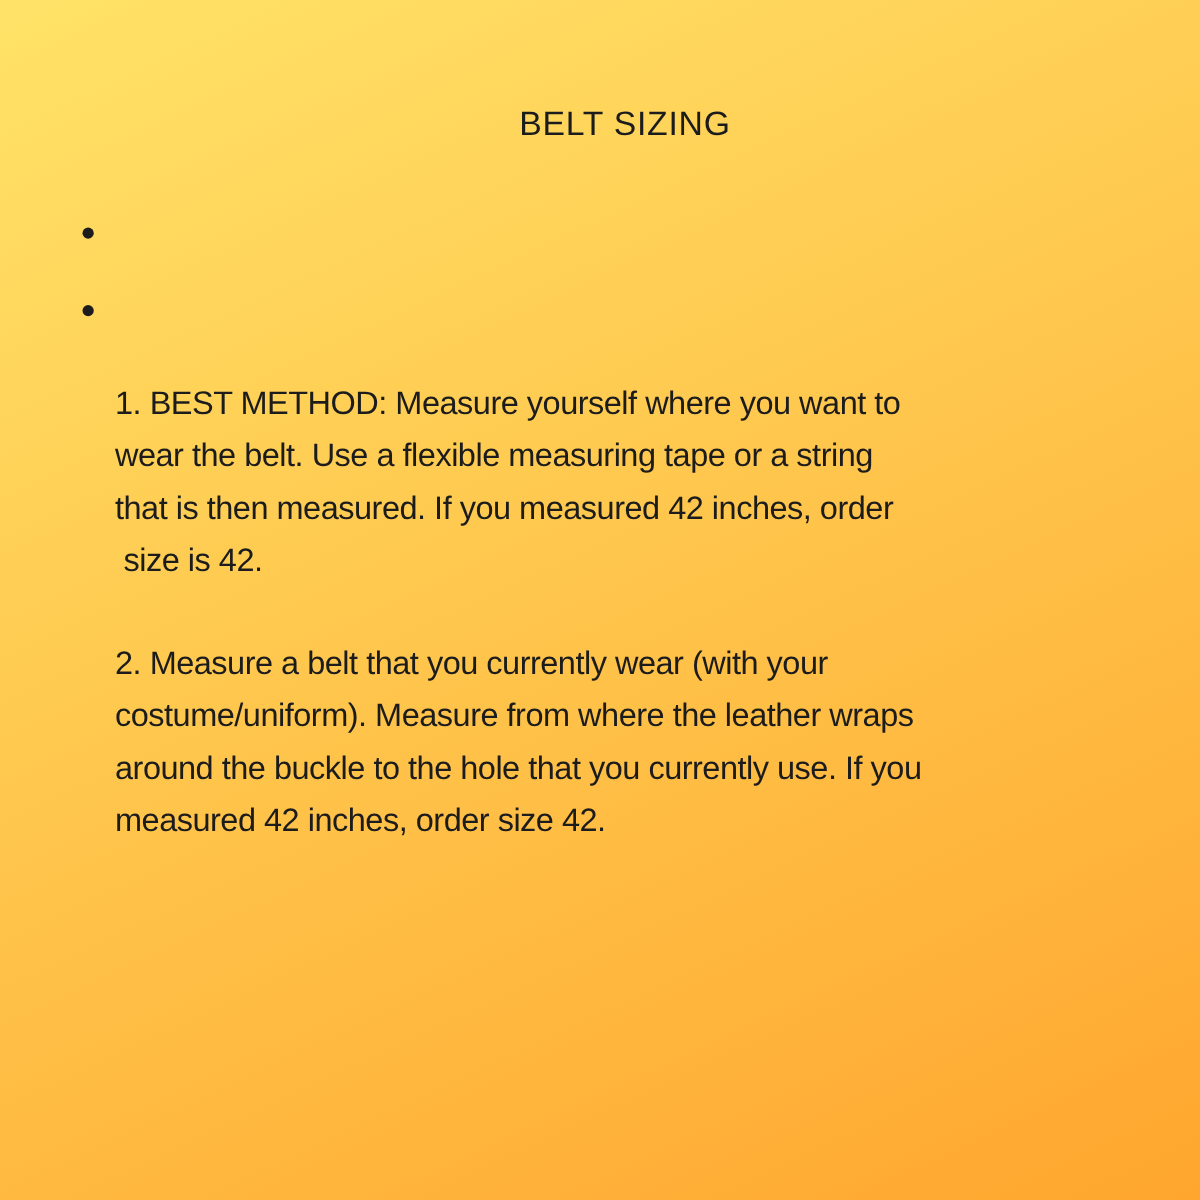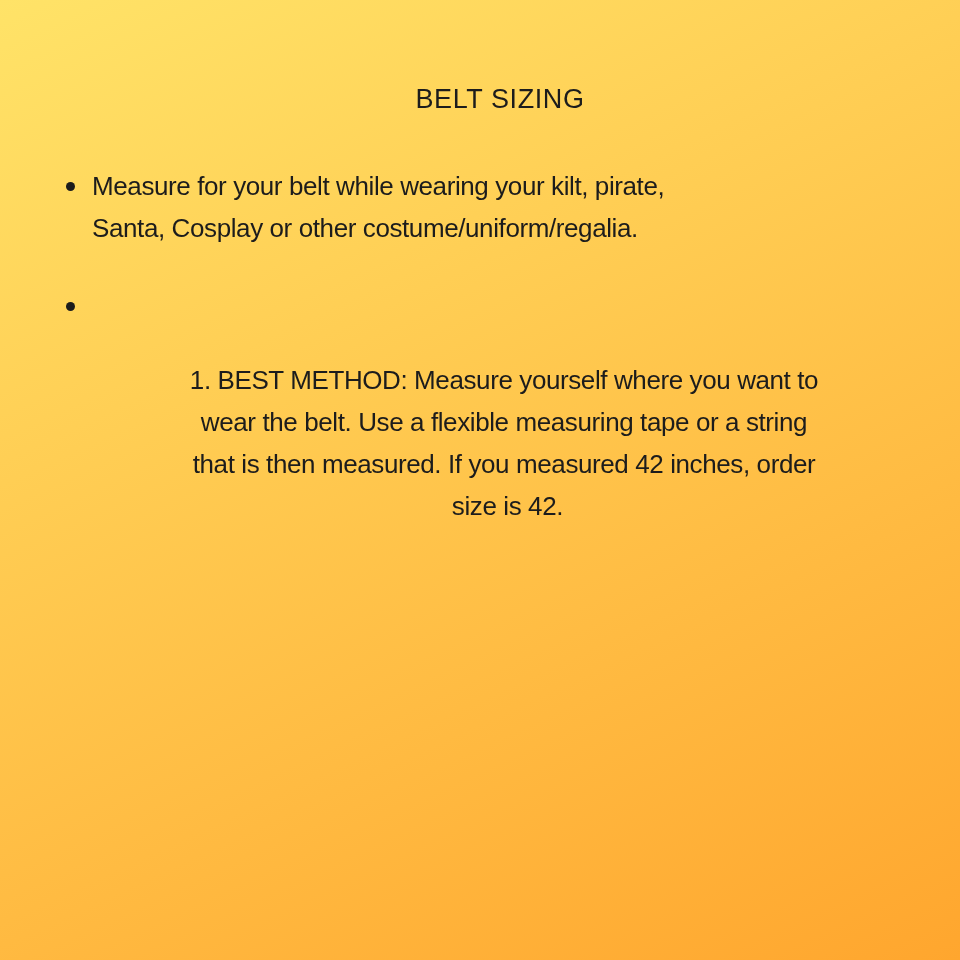--- a/index.html
+++ b/index.html
@@ -46,44 +46,45 @@
   .dot {
     flex: 0 0 auto;
     width: 9px;
     height: 9px;
     border-radius: 50%;
     background: var(--text-color, #1c1c1c);
     margin: 17px 17px 0 0;
   }
   .para {
     margin: 40px 44px 0 92px;
-    text-align: center;
   }
   .para-first {
     margin-top: 48px;
   }
 </style>
 </head>
 <body>
 
 <div class="canvas" style="--bg-top: #ffe368; --bg-bottom: #ffa62e; --text-color: #1c1c1c;">
 
   <h1 class="title">BELT SIZING</h1>
 
   <ul class="bullets">
     <li>
       <span class="dot"></span>
-      <span class="body-text">Measure for your belt while wearing your kilt, pirate,
-Santa, Cosplay or other costume/uniform/regalia.</span>
     </li>
     <li>
       <span class="dot"></span>
     </li>
   </ul>
 
   <p class="body-text para para-first">1. BEST METHOD: Measure yourself where you want to
 wear the belt. Use a flexible measuring tape or a string
 that is then measured. If you measured 42 inches, order
 &nbsp;size is 42.</p>
 
+  <p class="body-text para">2. Measure a belt that you currently wear (with your
+costume/uniform). Measure from where the leather wraps
+around the buckle to the hole that you currently use. If you
+measured 42 inches, order size 42.</p>
 
 
 </div>
 
 </body></html>

